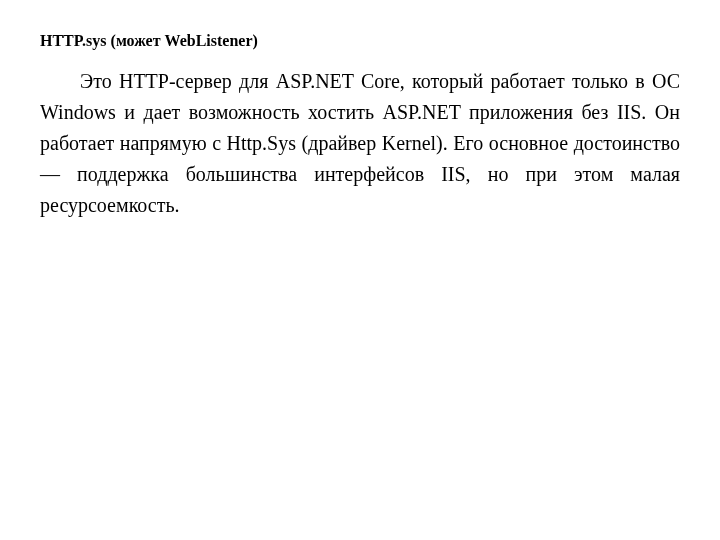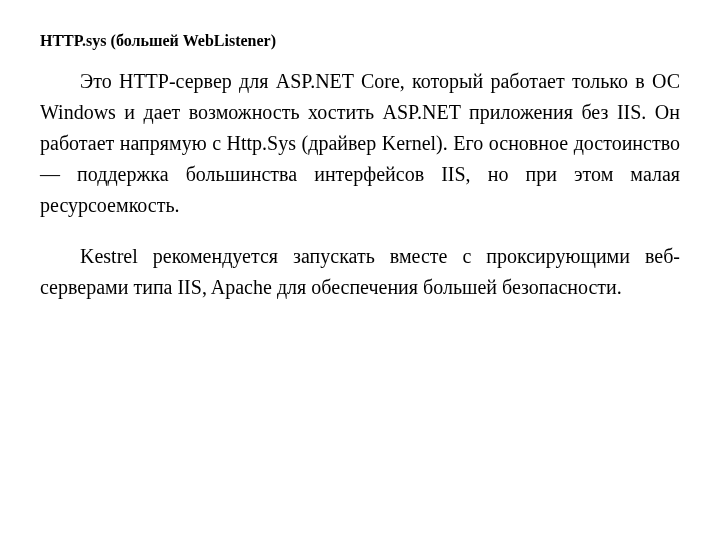--- a/index.html
+++ b/index.html
@@ -40,19 +40,18 @@
     }
 
     .paragraph-indented {
       text-indent: 40px;
     }
   </style>
 </head>
 <body>
 
 <div class="content">
-  <div class="title">HTTP.sys (большей WebListener)</div>
+  <div class="title">HTTP.sys (может WebListener)</div>
 
   <div id="paragraphs-container">
   <div class="paragraph paragraph-indented">Это HTTP-сервер для ASP.NET Core, который работает только в ОС Windows и дает возможность хостить ASP.NET приложения без IIS. Он работает напрямую с Http.Sys (драйвер Kernel). Его основное достоинство — поддержка большинства интерфейсов IIS, но при этом малая ресурсоемкость.</div>
-      <div class="paragraph paragraph-indented">Kestrel рекомендуется запускать вместе с проксирующими веб-серверами типа IIS, Apache для обеспечения большей безопасности.</div>
     </div>
 </div>
 
 </body></html>

